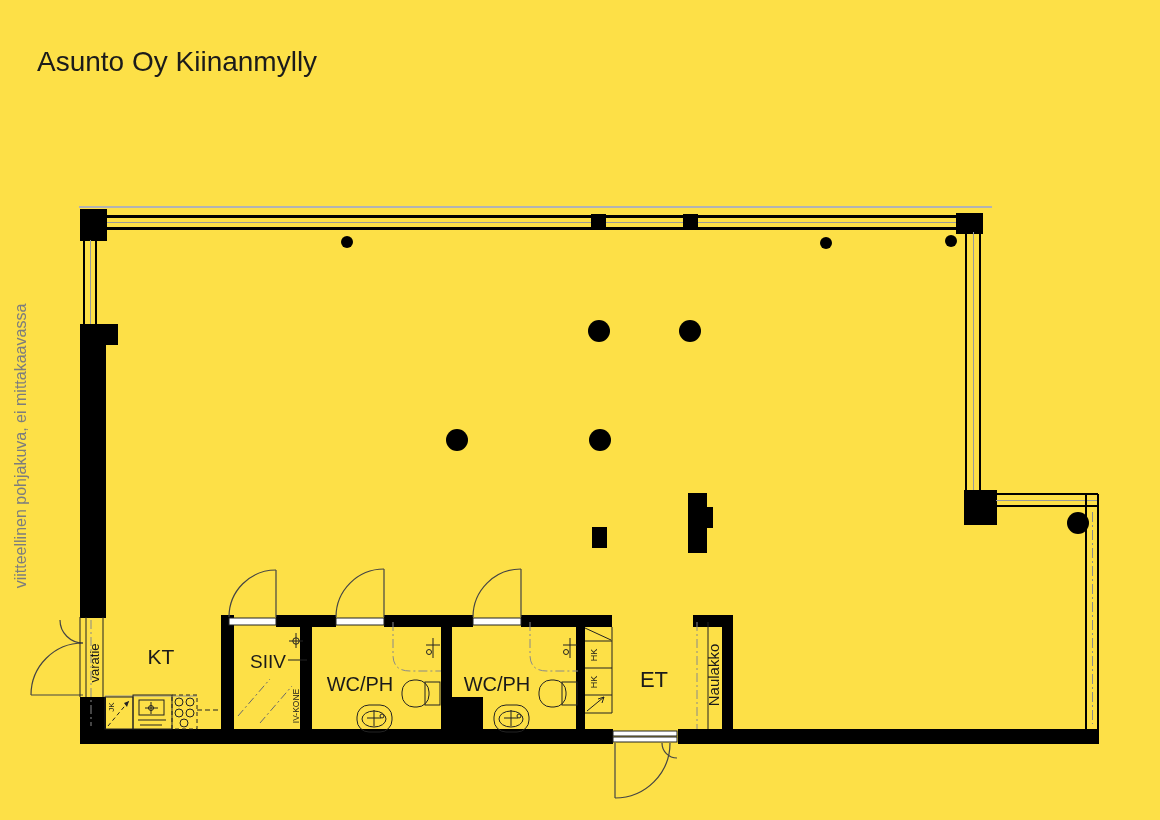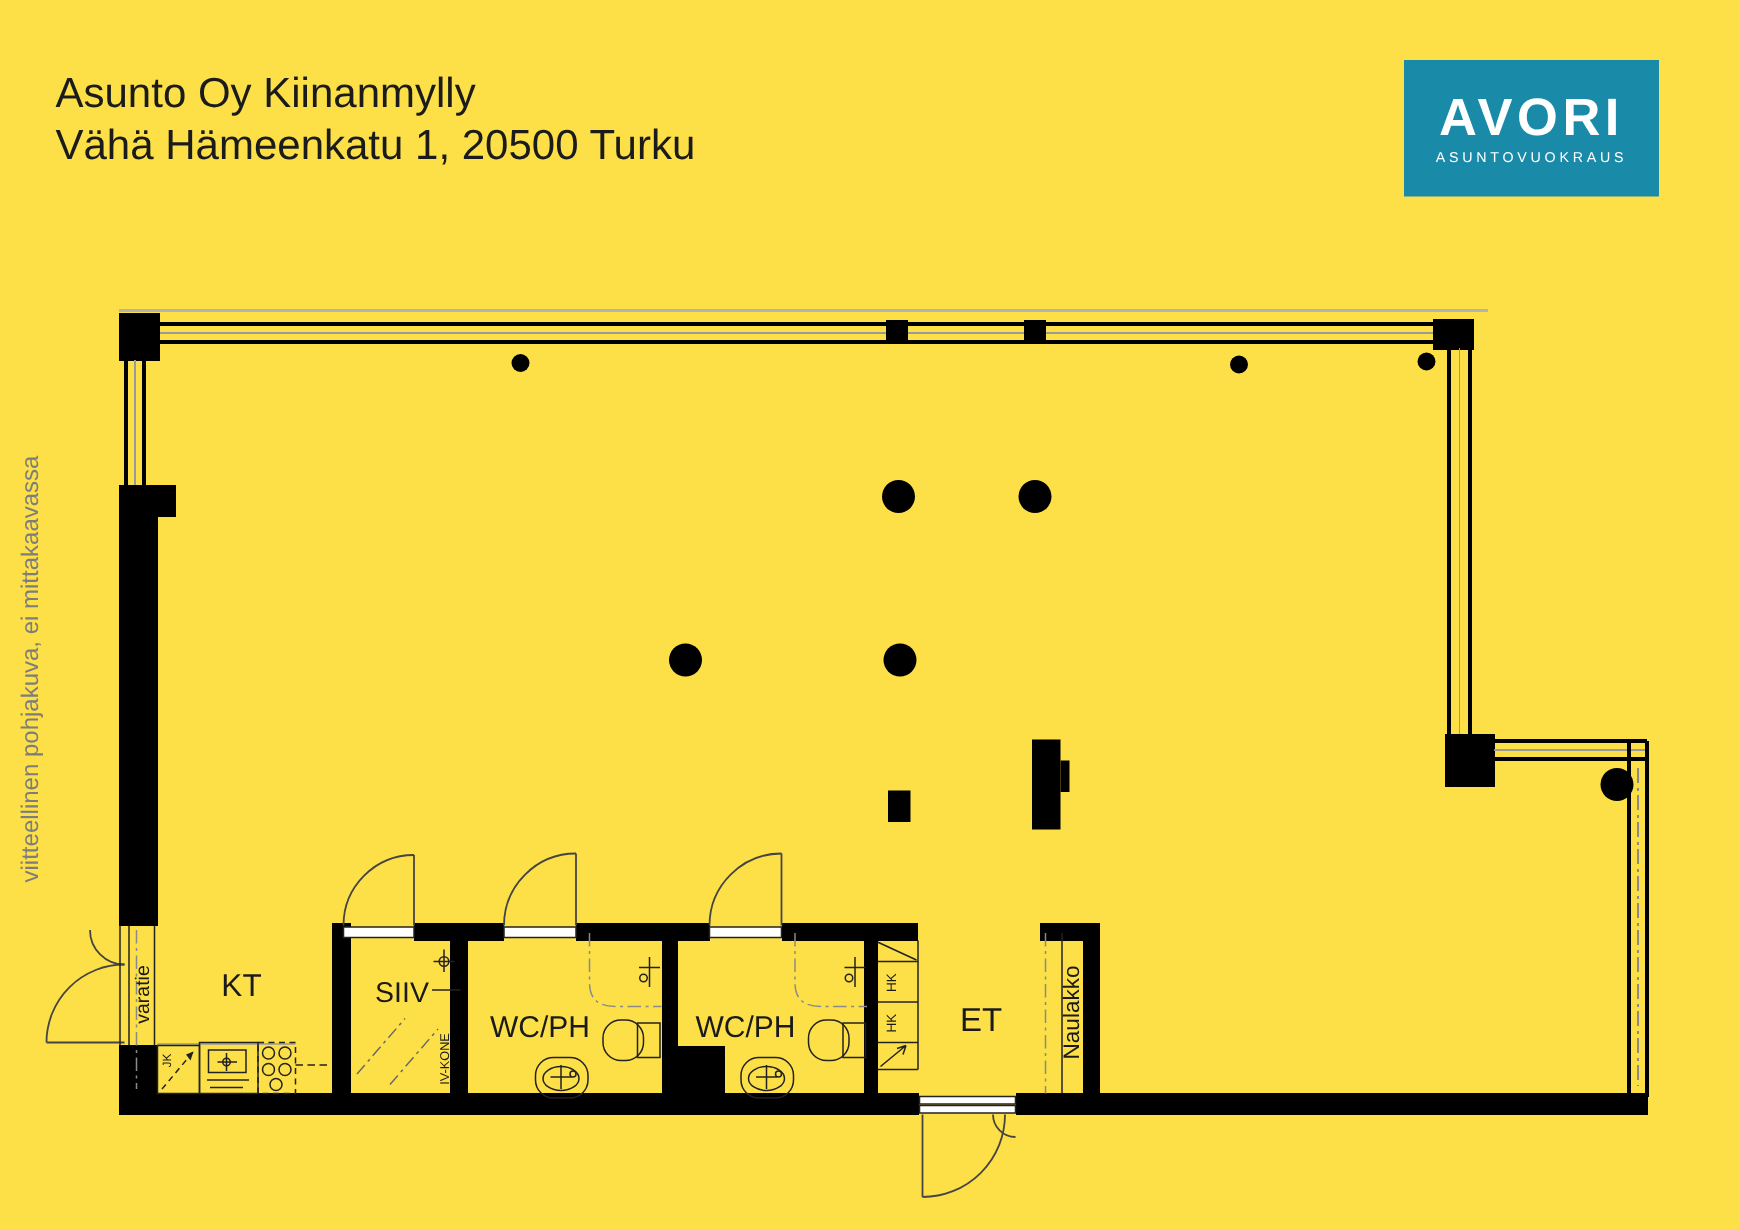--- a/index.html
+++ b/index.html
@@ -25,27 +25,22 @@
   }
   svg text{font-family:"Liberation Sans","DejaVu Sans",sans-serif;fill:#1a1a1a;}
 </style>
 </head>
 <body>
 
 <div class="sheet">
 
   <div class="hdr">
     <div class="title">Asunto Oy Kiinanmylly</div>
-    <div class="address">Vähä Hämeenkatu 1, 20500 Turku</div>
   </div>
 
-  <div class="logo" style="background: rgb(26, 138, 169); color: rgb(255, 255, 255);">
-    <div class="brand">AVORI</div>
-    <div class="tagline">ASUNTOVUOKRAUS</div>
-  </div>
 
   <div class="side-note">viitteellinen pohjakuva, ei mittakaavassa</div>
 
   <svg width="1160" height="820" viewBox="0 0 1160 820" style="position:absolute;left:0;top:0;" fill="none" stroke-linecap="butt">
 
     <g stroke="#000" shape-rendering="crispEdges">
 
       <line x1="79" y1="207" x2="992" y2="207" stroke="#b3b3b3" stroke-width="1.5"></line>
 
       <line x1="100" y1="216" x2="960" y2="216" stroke-width="3"></line>

